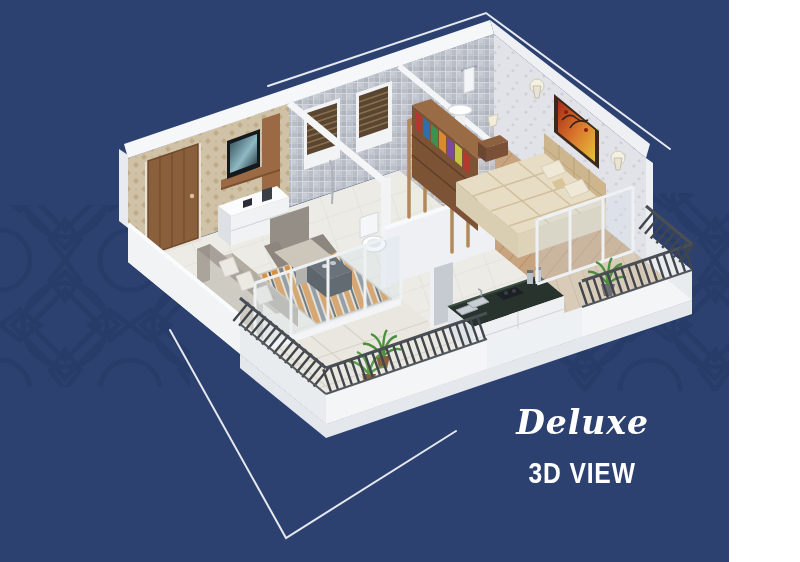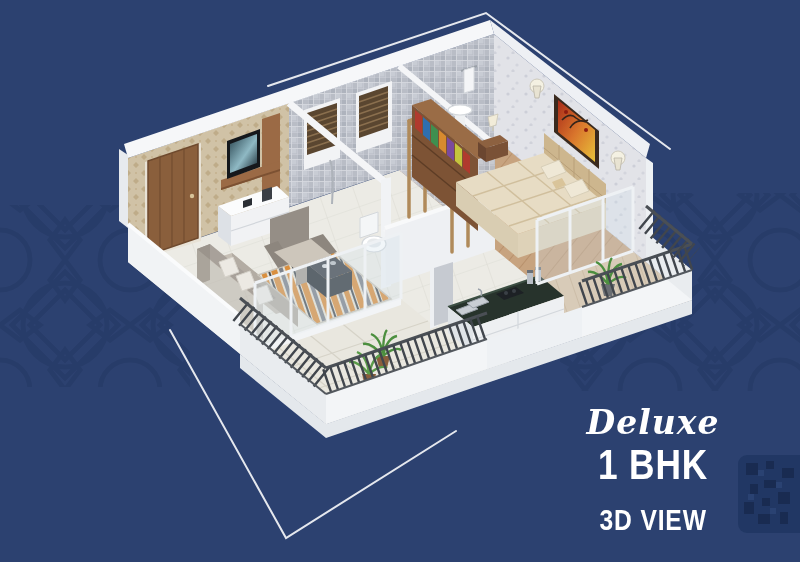--- a/index.html
+++ b/index.html
@@ -1,20 +1,20 @@
 <!DOCTYPE html>
 <html style="--background: #2c4170; --pattern: #1b2f58; --text: #ffffff;"><head>
 <meta charset="utf-8">
 <style>
   :root{
     --background:#2c4170; --pattern:#1b2f58; --text:#ffffff;
   }
   html,body{margin:0;padding:0;}
   .poster{
-    position:relative; width:800px; height:562px; overflow:hidden;
+    position:relative; width:729px; height:562px; overflow:hidden;
     background:var(--background);
     font-family:"Liberation Sans", sans-serif;
   }
   .poster svg{position:absolute;left:0;top:0;}
   .badge{
     position:absolute; top:406px; right:80px; text-align:center;
     color:var(--text); line-height:1;
   }
   .badge .script{
     font-family:"DejaVu Serif", serif; font-style:italic; font-weight:700;
@@ -396,17 +396,16 @@
   <path d="M582 281 L692 244" stroke="#4a4f55" stroke-width="3" fill="none"></path>
   <path d="M582 307 L692 270" stroke="#53585e" stroke-width="2" fill="none"></path>
   <path d="M646 219 L692 257" stroke="#41464d" stroke-width="24" stroke-dasharray="2.4 5" fill="none"></path>
   <path d="M646 206 L692 244" stroke="#4a4f55" stroke-width="3" fill="none"></path>
 </g>
 
 </svg>
 
 <div class="badge">
   <div class="script">Deluxe</div>
-  <div><span class="l1">1 BHK</span></div>
   <div class="l2"><span>3D VIEW</span></div>
 </div>
 
 </div>
 
 </body></html>

